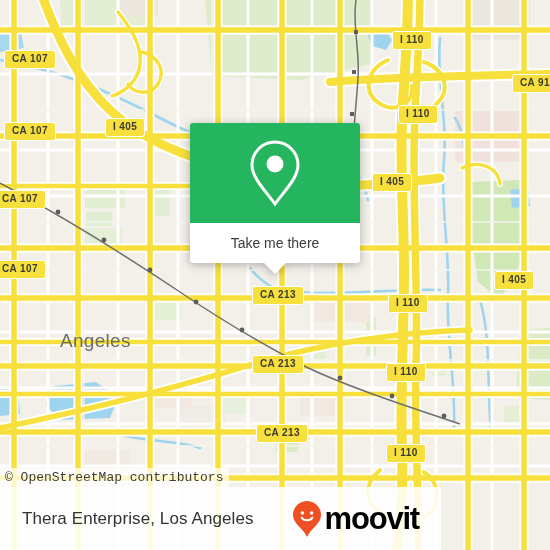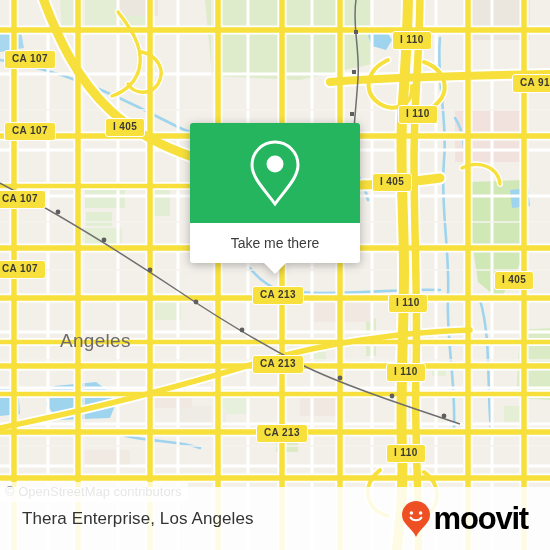--- a/index.html
+++ b/index.html
@@ -28,24 +28,24 @@
   #popup-white{height:40px;background:#ffffff;border-radius:0 0 3px 3px;
                display:flex;align-items:center;justify-content:center;position:relative;}
   #popup-label{color:#3c3c3c;font-size:14px;font-family:"Liberation Sans",sans-serif;}
   #popup-tail{position:absolute;left:50%;bottom:-11px;transform:translateX(-50%);
               width:0;height:0;border-left:12px solid transparent;border-right:12px solid transparent;
               border-top:12px solid #ffffff;}
 
   
   #attrib{position:absolute;left:0;top:468px;height:20px;background:rgba(255,255,255,.72);
           color:#3d3d3d;font-size:13px;line-height:20px;padding:0 6px 0 5px;
-          font-family:Liberation Sans, sans-serif;white-space:nowrap;border-radius:0 2px 0 0;margin-top:14px;}
-
-  
-  #bottombar{position:absolute;left:0;top:487px;width:550px;height:63px;
+          font-family:Liberation Mono, monospace;white-space:nowrap;border-radius:0 2px 0 0;}
+
+  
+  #bottombar{position:absolute;left:0;top:487px;width:441px;height:63px;
              background:rgba(255,255,255,.87);display:flex;align-items:center;
              justify-content:space-between;padding:0 22px 0 22px;box-sizing:border-box;}
   #place-name{color:#333333;font-size:17px;letter-spacing:.1px;white-space:nowrap;
               font-family:"Liberation Sans",sans-serif;}
   #brand{display:flex;align-items:center;gap:3px;}
   #brand-word{color:#000000;font-size:31px;font-weight:bold;letter-spacing:-1.2px;
               line-height:31px;font-family:"Liberation Sans",sans-serif;}
 </style>
 </head>
 <body>

